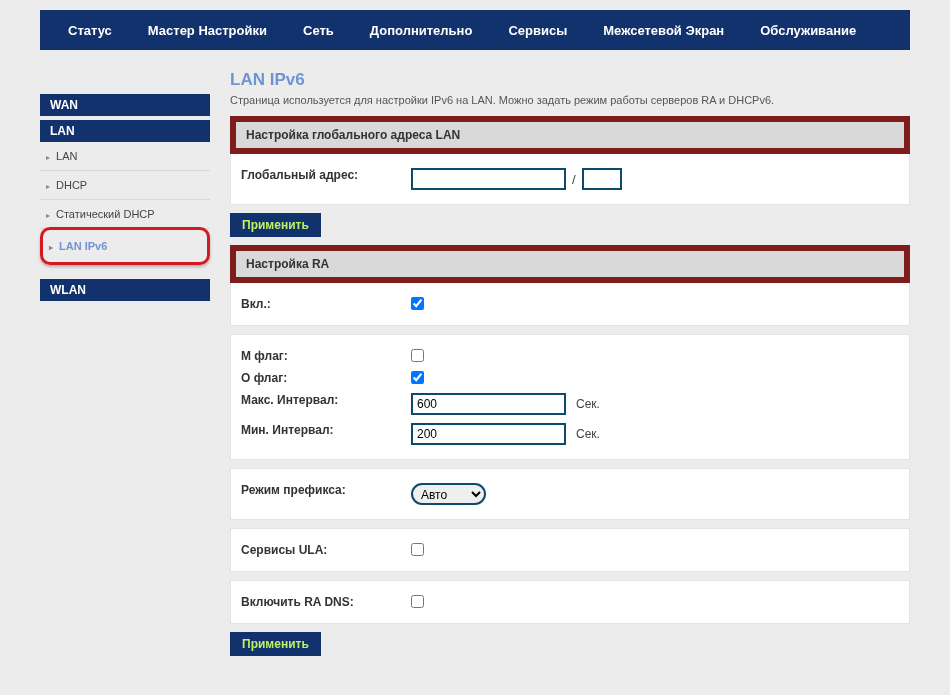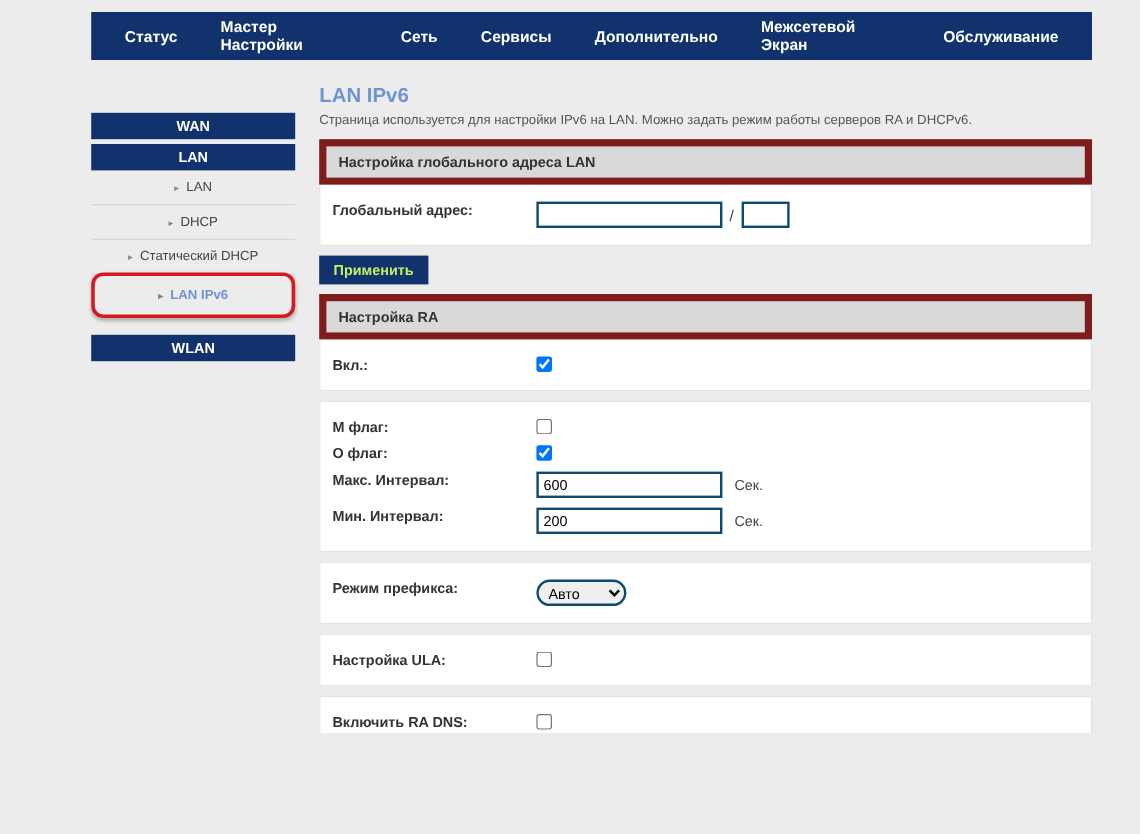--- a/index.html
+++ b/index.html
@@ -4,25 +4,24 @@
 <style>
   * { box-sizing: border-box; margin: 0; padding: 0; }
   body {
     font-family: Arial, Helvetica, sans-serif;
     background: #ececec;
     font-size: 12px;
     color: #333;
   }
   .container {
     width: 950px;
-    height: 611px;
+    height: 695px;
     margin: 0 auto;
     background: #ececec;
     overflow: hidden;
-    padding-left: 36px;
   }
   .topnav {
     background: #11326c;
     display: flex;
     padding: 0 10px;
     margin: 10px 40px 0 40px;
     height: 40px;
     align-items: stretch;
   }
   .topnav .nav-item {
@@ -38,21 +37,20 @@
     color: #ffffff;
   }
   .main {
     display: flex;
     margin: 10px 40px 0 40px;
     gap: 20px;
   }
   .sidebar {
     width: 170px;
     padding-top: 30px;
-    text-align: center;
   }
   .side-section-title {
     background: #11326c;
     color: #fff;
     font-weight: bold;
     padding: 4px 10px;
     margin-top: 4px;
     font-size: 12px;
   }
   .side-item {
@@ -161,22 +159,22 @@
 </style>
 </head>
 <body>
 
 <div class="container">
 
   <div class="topnav">
     <div class="nav-item">Статус</div>
     <div class="nav-item">Мастер Настройки</div>
     <div class="nav-item active">Сеть</div>
+    <div class="nav-item">Дополнительно</div>
     <div class="nav-item">Сервисы</div>
-    <div class="nav-item">Дополнительно</div>
     <div class="nav-item">Межсетевой Экран</div>
     <div class="nav-item">Обслуживание</div>
   </div>
 
   <div class="main">
     <div class="sidebar">
       <div class="side-section-title">WAN</div>
       <div class="side-section-title">LAN</div>
       <div class="side-item">LAN</div>
       <div class="side-item">DHCP</div>
@@ -250,21 +248,21 @@
           <div class="ctrl">
             <select class="text-input">
               <option>Авто</option>
             </select>
           </div>
         </div>
       </div>
 
       <div class="panel-standalone">
         <div class="row">
-          <div class="label">Настройка ULA:</div>
+          <div class="label">Сервисы ULA:</div>
           <div class="ctrl">
               <input type="checkbox" style="">
             </div>
         </div>
       </div>
 
       <div class="panel-standalone">
         <div class="row">
           <div class="label">Включить RA DNS:</div>
           <div class="ctrl">

